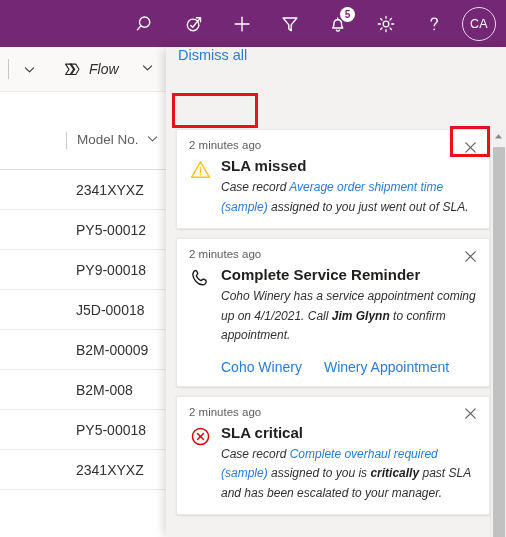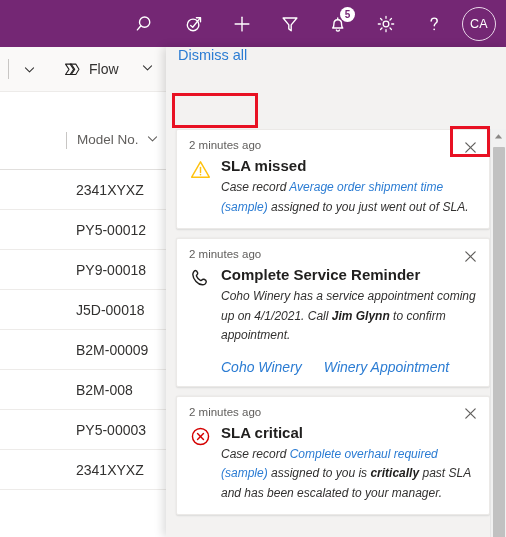--- a/index.html
+++ b/index.html
@@ -88,21 +88,21 @@
   }
   .cmd-btn {
     display: flex; align-items: center;
     height: 32px;
     padding: 0 6px;
     margin-left: 14px;
     color: #323130;
     font-size: 14px;
   }
   .cmd-btn .flow-icon { margin-right: 7px; display: flex; align-items: center;}
-  .cmd-btn .cmd-label { margin-right: 22px; }
+  .cmd-btn .cmd-label { margin-right: 22px; font-style: italic; }
 
   
   .grid-headrow {
     position: absolute; left: 0; top: 85px;
     width: 506px; height: 38px;
     border-bottom: 1px solid #e1dfdd;
     box-sizing: border-box;
   }
   .grid-colhead {
     position: absolute; left: 66px; top: 0;
@@ -236,21 +236,21 @@
   .card-text a, .link {
     color: #2b7cd3;
     text-decoration: none;
   }
   .card-text b { font-weight: 700; color: #201f1e; }
   .card-actions {
     margin-top: 13px;
     display: flex;
     gap: 22px;
   }
-  .card-actions .link { font-size: 14px; font-style: italic; }
+  .card-actions .link { font-size: 14px; }
 
   
   .scrollbar {
     position: absolute;
     right: 0; top: 82px;
     width: 16px; height: 455px;
     background: #f1f1f1;
     border-left: 1px solid #e6e6e6;
     box-sizing: border-box;
   }
@@ -390,21 +390,21 @@
       <div class="grid-row">
         <span class="grid-cell">J5D-00018</span>
       </div>
       <div class="grid-row">
         <span class="grid-cell">B2M-00009</span>
       </div>
       <div class="grid-row">
         <span class="grid-cell">B2M-008</span>
       </div>
       <div class="grid-row">
-        <span class="grid-cell">PY5-00003</span>
+        <span class="grid-cell">PY5-00018</span>
       </div>
       <div class="grid-row">
         <span class="grid-cell">2341XYXZ</span>
       </div>
     </div>
   </div>
 
   <div class="panel">
 
 

